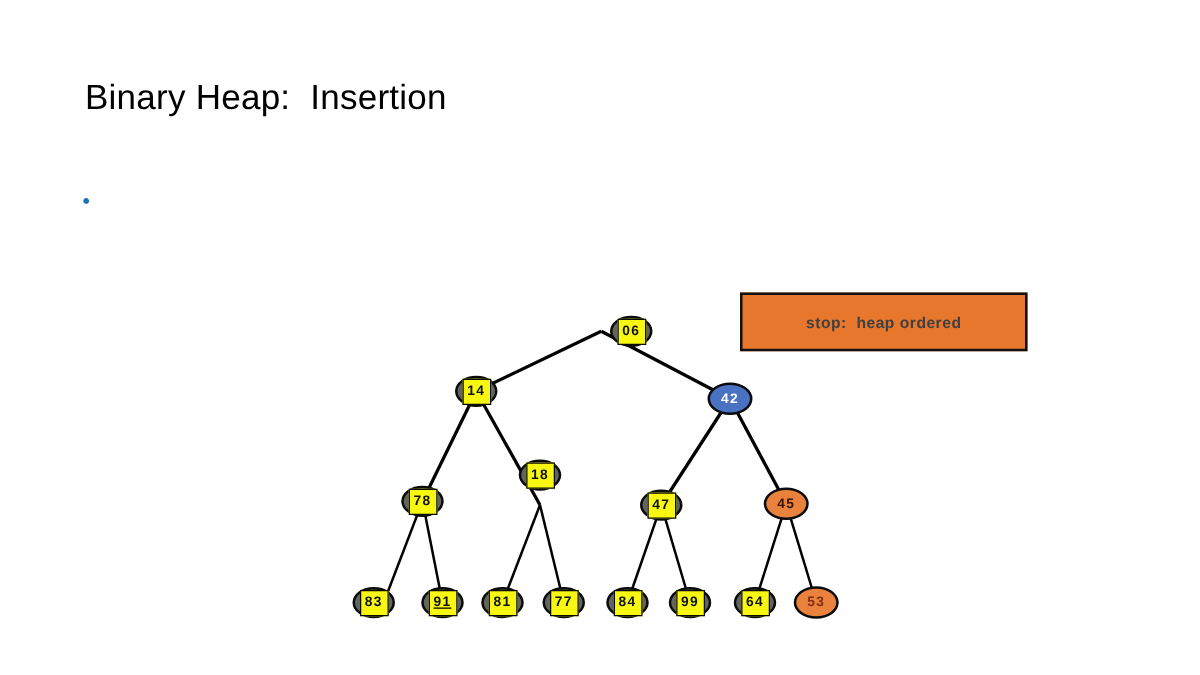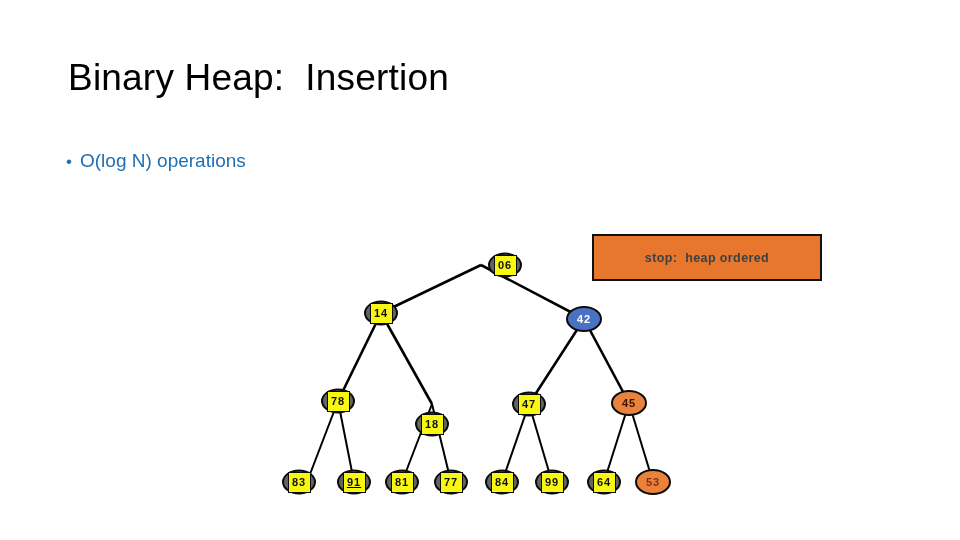--- a/index.html
+++ b/index.html
@@ -19,21 +19,21 @@
     position: absolute;
     inset: 0;
     background: #ffffff;
   }
 
   
   .slide-title {
     position: absolute;
     left: 68px;
     top: 58px;
-    font-size: 37px;
+    font-size: 28px;
     line-height: 40px;
     font-weight: 400;
     color: #000000;
     letter-spacing: 0.2px;
     white-space: pre;
   }
 
   
   .bullet-list {
     position: absolute;
@@ -163,21 +163,20 @@
 </head>
 <body>
 
 <div class="slide">
 
   <div class="slide-title">Binary Heap:  Insertion</div>
 
   <div class="bullet-list">
     <div class="bullet-item">
       <span class="bullet-dot">•</span>
-      <span class="bullet-text">O(log N) operations</span>
     </div>
   </div>
 
   <div class="callout">
     <span class="callout-text">stop:  heap ordered</span>
   </div>
 
   <div class="tree">
     <svg class="tree-edges" viewBox="0 0 960 540">
         <line x1="481" y1="265" x2="381" y2="313" stroke="#000000" stroke-width="2.6"></line>
@@ -205,21 +204,21 @@
           <div class="node-label">14</div>
         </div>
         <div class="node blue" style="left: 584px; top: 319px; width: 40px; height: 30px;">
           <div class="node-ellipse"></div>
           <div class="node-label">42</div>
         </div>
         <div class="node plain" style="left: 338px; top: 401px; width: 40px; height: 30px;">
           <div class="node-ellipse"></div>
           <div class="node-label">78</div>
         </div>
-        <div class="node plain" style="left: 432px; top: 424px; width: 40px; height: 30px;">
+        <div class="node plain" style="left: 432px; top: 380px; width: 40px; height: 30px;">
           <div class="node-ellipse"></div>
           <div class="node-label">18</div>
         </div>
         <div class="node plain" style="left: 529px; top: 404px; width: 40px; height: 30px;">
           <div class="node-ellipse"></div>
           <div class="node-label">47</div>
         </div>
         <div class="node orange" style="left: 629px; top: 403px; width: 40px; height: 30px;">
           <div class="node-ellipse"></div>
           <div class="node-label">45</div>

